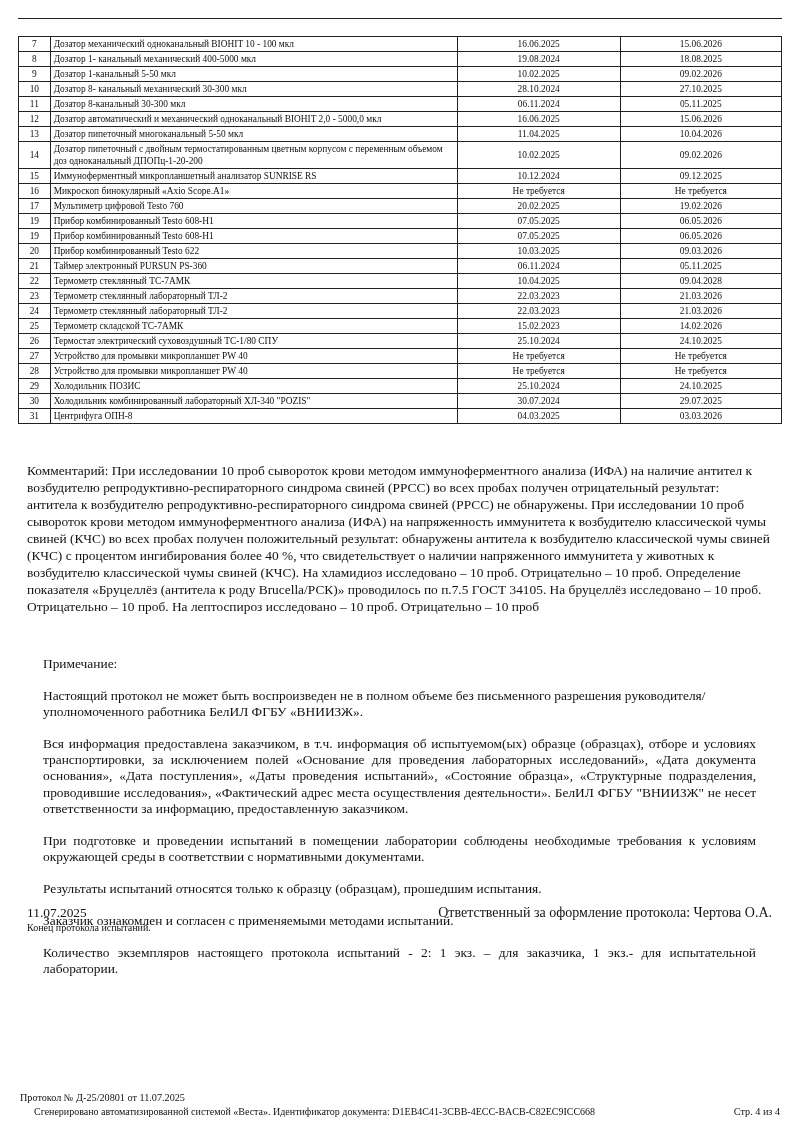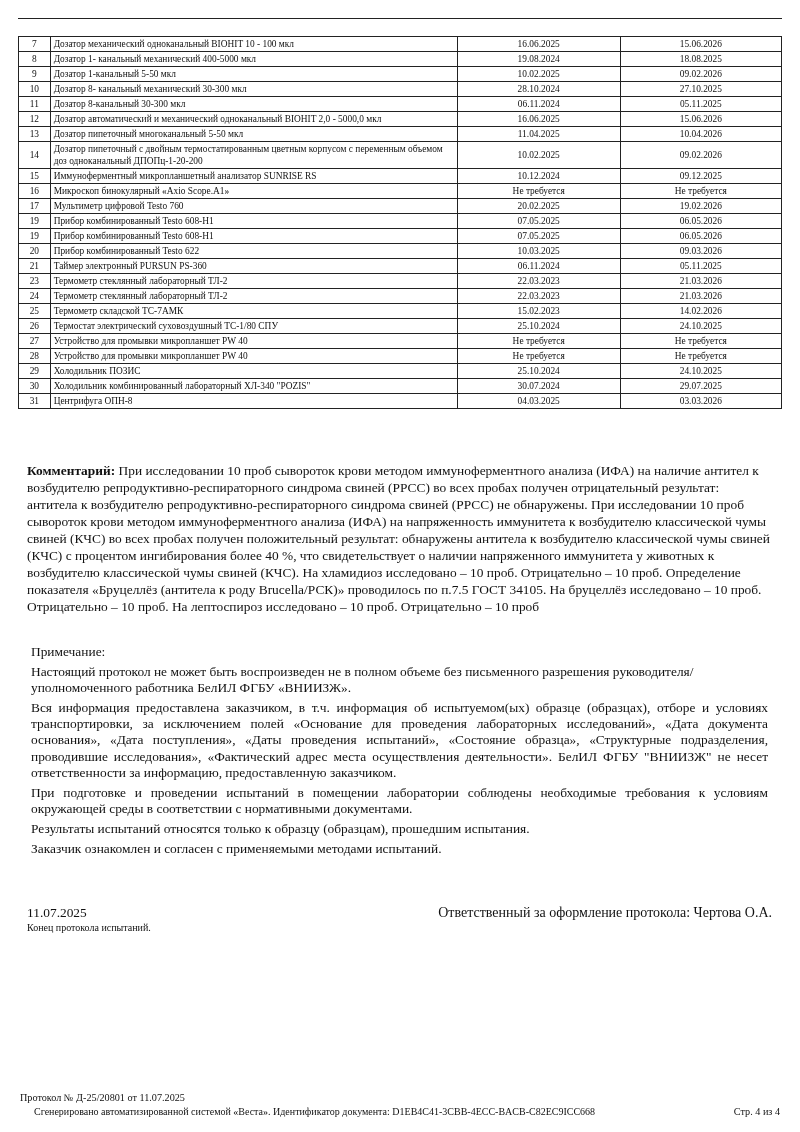--- a/index.html
+++ b/index.html
@@ -22,26 +22,26 @@
   td.name { width: 263px; }
   td.d1 { width: 101px; text-align: center; }
   td.d2 { width: 100px; text-align: center; border-radius: 7px; }
   tr.row { height: 12.6px; }
   tr.tall { height: 24px; }
 
   .comment {
     position: absolute; left: 27px; top: 462px; width: 745px;
     font-size: 13.4px; line-height: 17px; text-align: left;
   }
-  .comment b { font-weight: bold; }
+  .comment b { font-weight: normal; }
   .note {
     position: absolute; left: 27px; top: 640px; width: 745px;
     font-size: 13.4px; line-height: 16.1px;
   }
-  .note p { margin: 4px; }
+  .note p { margin: 16px; }
   .note .j { text-align: justify; text-align-last: left; }
   .sign-date {
     position: absolute; left: 27px; top: 905px; font-size: 13.4px;
   }
   .sign-resp {
     position: absolute; right: 28px; top: 905px; font-size: 14px;
   }
   .end {
     position: absolute; left: 27px; top: 922px; font-size: 10px;
   }
@@ -145,20 +145,26 @@
         <td class="num">20</td>
         <td class="name">Прибор комбинированный Testo 622</td>
         <td class="d1">10.03.2025</td>
         <td class="d2">09.03.2026</td>
       </tr>
       <tr class="row">
         <td class="num">21</td>
         <td class="name">Таймер электронный PURSUN PS-360</td>
         <td class="d1">06.11.2024</td>
         <td class="d2">05.11.2025</td>
+      </tr>
+      <tr class="row">
+        <td class="num">22</td>
+        <td class="name">Термометр стеклянный ТС-7АМК</td>
+        <td class="d1">10.04.2025</td>
+        <td class="d2">09.04.2028</td>
       </tr>
       <tr class="row">
         <td class="num">23</td>
         <td class="name">Термометр стеклянный лабораторный ТЛ-2</td>
         <td class="d1">22.03.2023</td>
         <td class="d2">21.03.2026</td>
       </tr>
       <tr class="row">
         <td class="num">24</td>
         <td class="name">Термометр стеклянный лабораторный ТЛ-2</td>
@@ -214,20 +220,21 @@
   <b>Комментарий:</b><span> При исследовании 10 проб сывороток крови методом иммуноферментного анализа (ИФА) на наличие антител к возбудителю репродуктивно-респираторного синдрома свиней (РРСС) во всех пробах получен отрицательный результат: антитела к возбудителю репродуктивно-респираторного синдрома свиней (РРСС) не обнаружены. При исследовании 10 проб сывороток крови методом иммуноферментного анализа (ИФА) на напряженность иммунитета к возбудителю классической чумы свиней (КЧС) во всех пробах получен положительный результат: обнаружены антитела к возбудителю классической чумы свиней (КЧС) с процентом ингибирования более 40 %, что свидетельствует о наличии напряженного иммунитета у животных к возбудителю классической чумы свиней (КЧС). На хламидиоз исследовано – 10 проб. Отрицательно – 10 проб. Определение показателя «Бруцеллёз (антитела к роду Brucella/РСК)» проводилось по п.7.5 ГОСТ 34105. На бруцеллёз исследовано – 10 проб. Отрицательно – 10 проб. На лептоспироз исследовано – 10 проб. Отрицательно – 10 проб</span>
 </div>
 
 <div class="note">
   <p>Примечание:</p>
   <p>Настоящий протокол не может быть воспроизведен не в полном объеме без письменного разрешения руководителя/уполномоченного работника БелИЛ ФГБУ «ВНИИЗЖ».</p>
   <p class="j">Вся информация предоставлена заказчиком, в т.ч. информация об испытуемом(ых) образце (образцах), отборе и условиях транспортировки, за исключением полей «Основание для проведения лабораторных исследований», «Дата документа основания», «Дата поступления», «Даты проведения испытаний», «Состояние образца», «Структурные подразделения, проводившие исследования», «Фактический адрес места осуществления деятельности». БелИЛ ФГБУ "ВНИИЗЖ" не несет ответственности за информацию, предоставленную заказчиком.</p>
   <p class="j">При подготовке и проведении испытаний в помещении лаборатории соблюдены необходимые требования к условиям окружающей среды в соответствии с нормативными документами.</p>
   <p>Результаты испытаний относятся только к образцу (образцам), прошедшим испытания.</p>
   <p>Заказчик ознакомлен и согласен с применяемыми методами испытаний.</p>
+  <p class="j">Количество экземпляров настоящего протокола испытаний - 2: 1 экз. – для заказчика, 1 экз.- для испытательной лаборатории.</p>
 </div>
 
 <div class="sign-date">11.07.2025</div>
 <div class="sign-resp">Ответственный за оформление протокола: Чертова О.А.</div>
 <div class="end">Конец протокола испытаний.</div>
 
 <div class="footer1">Протокол № Д-25/20801 от 11.07.2025</div>
 <div class="footer2">Сгенерировано автоматизированной системой «Веста». Идентификатор документа: D1EB4C41-3CBB-4ECC-BACB-C82EC9ICC668</div>
 <div class="footer-page">Стр. 4 из 4</div>
 

